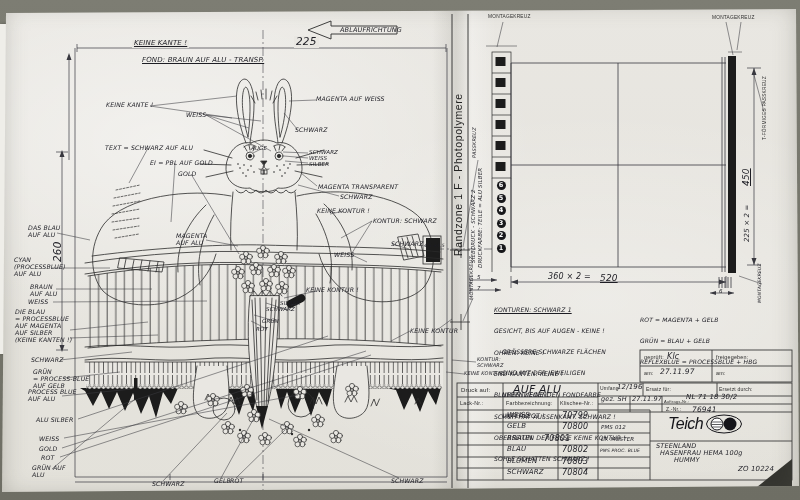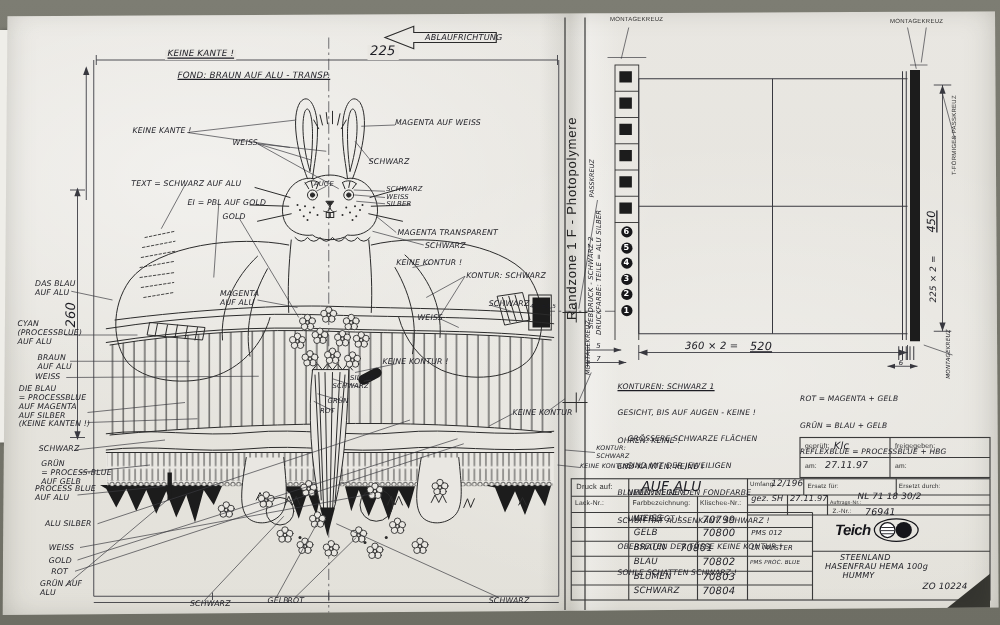--- a/index.html
+++ b/index.html
@@ -18,21 +18,21 @@
   .hw{position:absolute;font-family:"DejaVu Sans",sans-serif;font-style:italic;font-size:6.2px;line-height:1.14;color:#1d1d24;white-space:pre;letter-spacing:.15px}
   .f5{font-size:5px}.f55{font-size:5.5px}.f45{font-size:4.5px}.f65{font-size:6.5px}.f7{font-size:7px}.f8{font-size:8px}.f9{font-size:9px}
   .hw-lg{font-size:10.5px}
   .pr{position:absolute;font-family:"Liberation Sans",sans-serif;font-size:5.4px;color:#2e2e2e;letter-spacing:.2px;white-space:pre}
   .rot{transform-origin:0 0;transform:rotate(-90deg)}
   .u{text-decoration:underline}
   .bgp{background:#e9e7e2;padding:0 2px}
   .pnum{position:absolute;width:9px;height:9px;border-radius:50%;background:#17171a;color:#fff;font-family:"DejaVu Sans",sans-serif;font-weight:bold;font-size:6.5px;text-align:center;line-height:9px;font-style:normal}
   .rz{position:absolute;font-family:"Liberation Sans",sans-serif;font-size:10.5px;color:#222;letter-spacing:.6px;white-space:pre}
   .brand{position:absolute;left:668px;top:414px;display:flex;align-items:center;gap:2px}
-  .brand span{font-family:"Liberation Sans",sans-serif;font-weight:bold;font-style:italic;font-size:12px;color:#15151a;letter-spacing:-.5px}
+  .brand span{font-family:"Liberation Sans",sans-serif;font-weight:normal;font-style:italic;font-size:16px;color:#15151a;letter-spacing:-.5px}
   .notes span{display:block}
 </style>
 </head>
 <body>
 
 <div class="scene">
   <div class="undersheet"></div>
   <div class="paper">
 
   <svg class="art" width="800" height="500" viewBox="0 0 800 500">
@@ -411,20 +411,20 @@
 
   <div class="brand">
     <span>Teich</span>
     <svg width="38" height="20" viewBox="0 0 38 20">
       <ellipse cx="19" cy="10" rx="17.5" ry="9" fill="none" stroke="#15151a" stroke-width="1"></ellipse>
       <circle cx="12" cy="10" r="6" fill="#fff" stroke="#15151a" stroke-width="1"></circle>
       <path d="M7,8 H17 M6.5,10.5 H17.5 M7,13 H17" stroke="#15151a" stroke-width="0.7"></path>
       <circle cx="25" cy="10" r="6.5" fill="#15151a"></circle>
     </svg>
   </div>
-  <div class="hw f65" style="left:672px;top:443px">STEENLAND</div>
+  <div class="hw f65" style="left:656px;top:443px">STEENLAND</div>
   <div class="hw f65" style="left:660px;top:450px">HASENFRAU HEMA 100g</div>
   <div class="hw f65" style="left:674px;top:457px">HUMMY</div>
   <div class="hw f7" style="left:738px;top:466px">ZO 10224</div>
 
   <div class="vignette"></div>
   </div>
 </div>
 
 </body></html>

